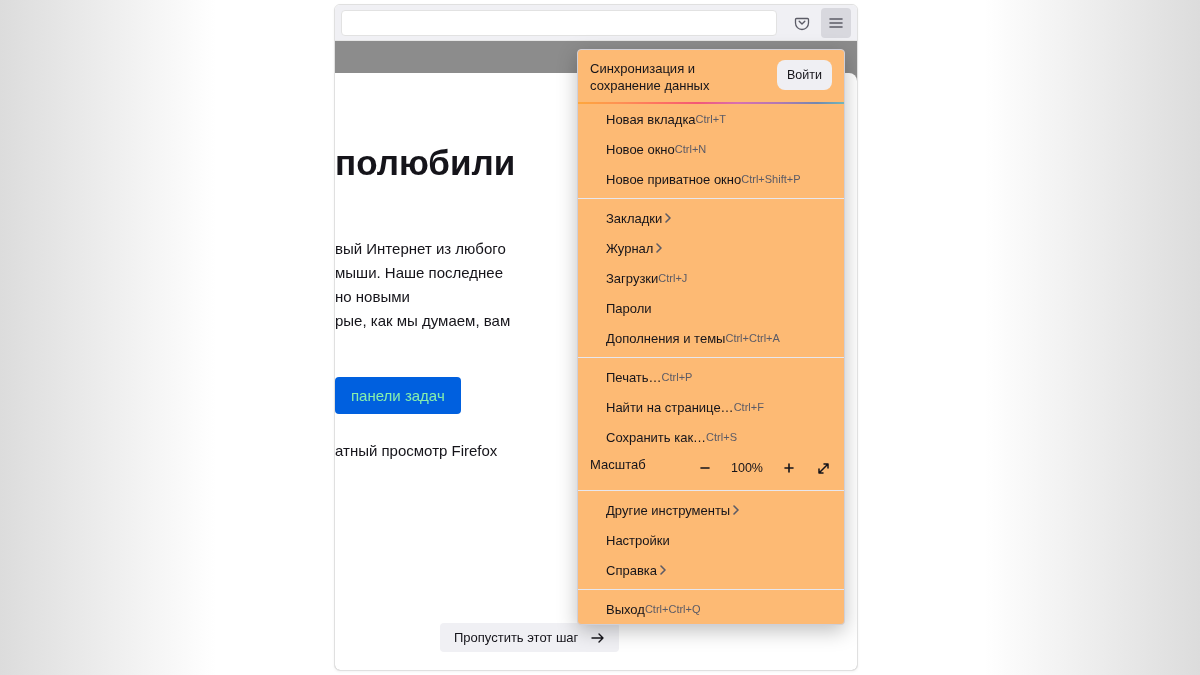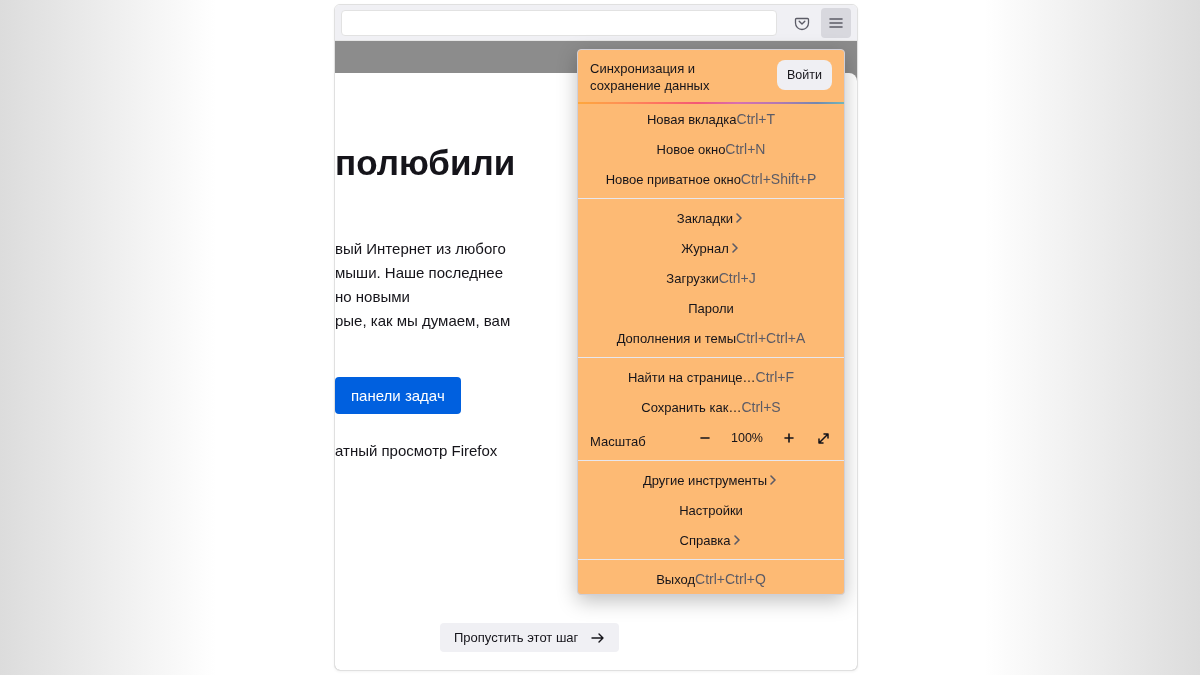--- a/index.html
+++ b/index.html
@@ -67,21 +67,21 @@
   .hero-text {
     font-size: 15px;
     line-height: 24px;
     color: #15141a;
     margin-bottom: 44px;
     white-space: nowrap;
   }
   .cta-btn {
     display: inline-block;
     background: #0060df;
-    color: #ffffff;
+    color: #86efac;
     font-size: 15px;
     padding: 10px 16px;
     border-radius: 4px;
     margin-bottom: 28px;
     white-space: nowrap;
   }
   .sub-link {
     font-size: 15px;
     color: #15141a;
     white-space: nowrap;
@@ -129,31 +129,31 @@
   }
   .rainbow {
     height: 2px;
     background: linear-gradient(90deg,#ff980e 0%,#ff7139 15%,#ff3750 30%,#eb0878 45%,#b833e1 60%,#7542e5 75%,#0060df 90%,#00b3f4 100%);
     opacity: .55;
   }
   .sep { height: 1px; background: #e7e7ee; margin: 4px 0; }
   .mi {
     display: flex;
     align-items: center;
-    justify-content: center;
-    padding: 7px 16px;
+    justify-content: flex-start;
+    padding: 7px 28px;
     min-height: 30px;
     cursor: default;
   }
   .mi .lbl { font-size: 13px; }
-  .mi .sc  { font-size: 14px; color: #5b5b66; }
+  .mi .sc  { font-size: 11px; color: #5b5b66; }
   .mi .chevron { color: #5b5b66; }
   .zoom-row {
     display: flex;
-    align-items: flex-end;
+    align-items: flex-start;
     padding: 5px 10px 7px 12px;
     gap: 8px;
   }
   .zoom-row .lbl { flex: 1; font-size: 13px; }
   .zoom-ctrls { display: flex; align-items: center; gap: 12px; }
   .zctrl {
     width: 22px; height: 22px;
     display: flex; align-items: center; justify-content: center;
     color: #15141a;
   }
@@ -252,20 +252,24 @@
         </div>
         <div class="mi">
           <span class="lbl">Дополнения и темы</span>
           <span class="sc">Ctrl+Ctrl+A</span>
         </div>
       </div>
     <div class="sep"></div>
 
     <div>
         <div class="mi">
+          <span class="lbl">Печать…</span>
+          <span class="sc">Ctrl+P</span>
+        </div>
+        <div class="mi">
           <span class="lbl">Найти на странице…</span>
           <span class="sc">Ctrl+F</span>
         </div>
         <div class="mi">
           <span class="lbl">Сохранить как…</span>
           <span class="sc">Ctrl+S</span>
         </div>
       </div>
 
     <div class="zoom-row">

